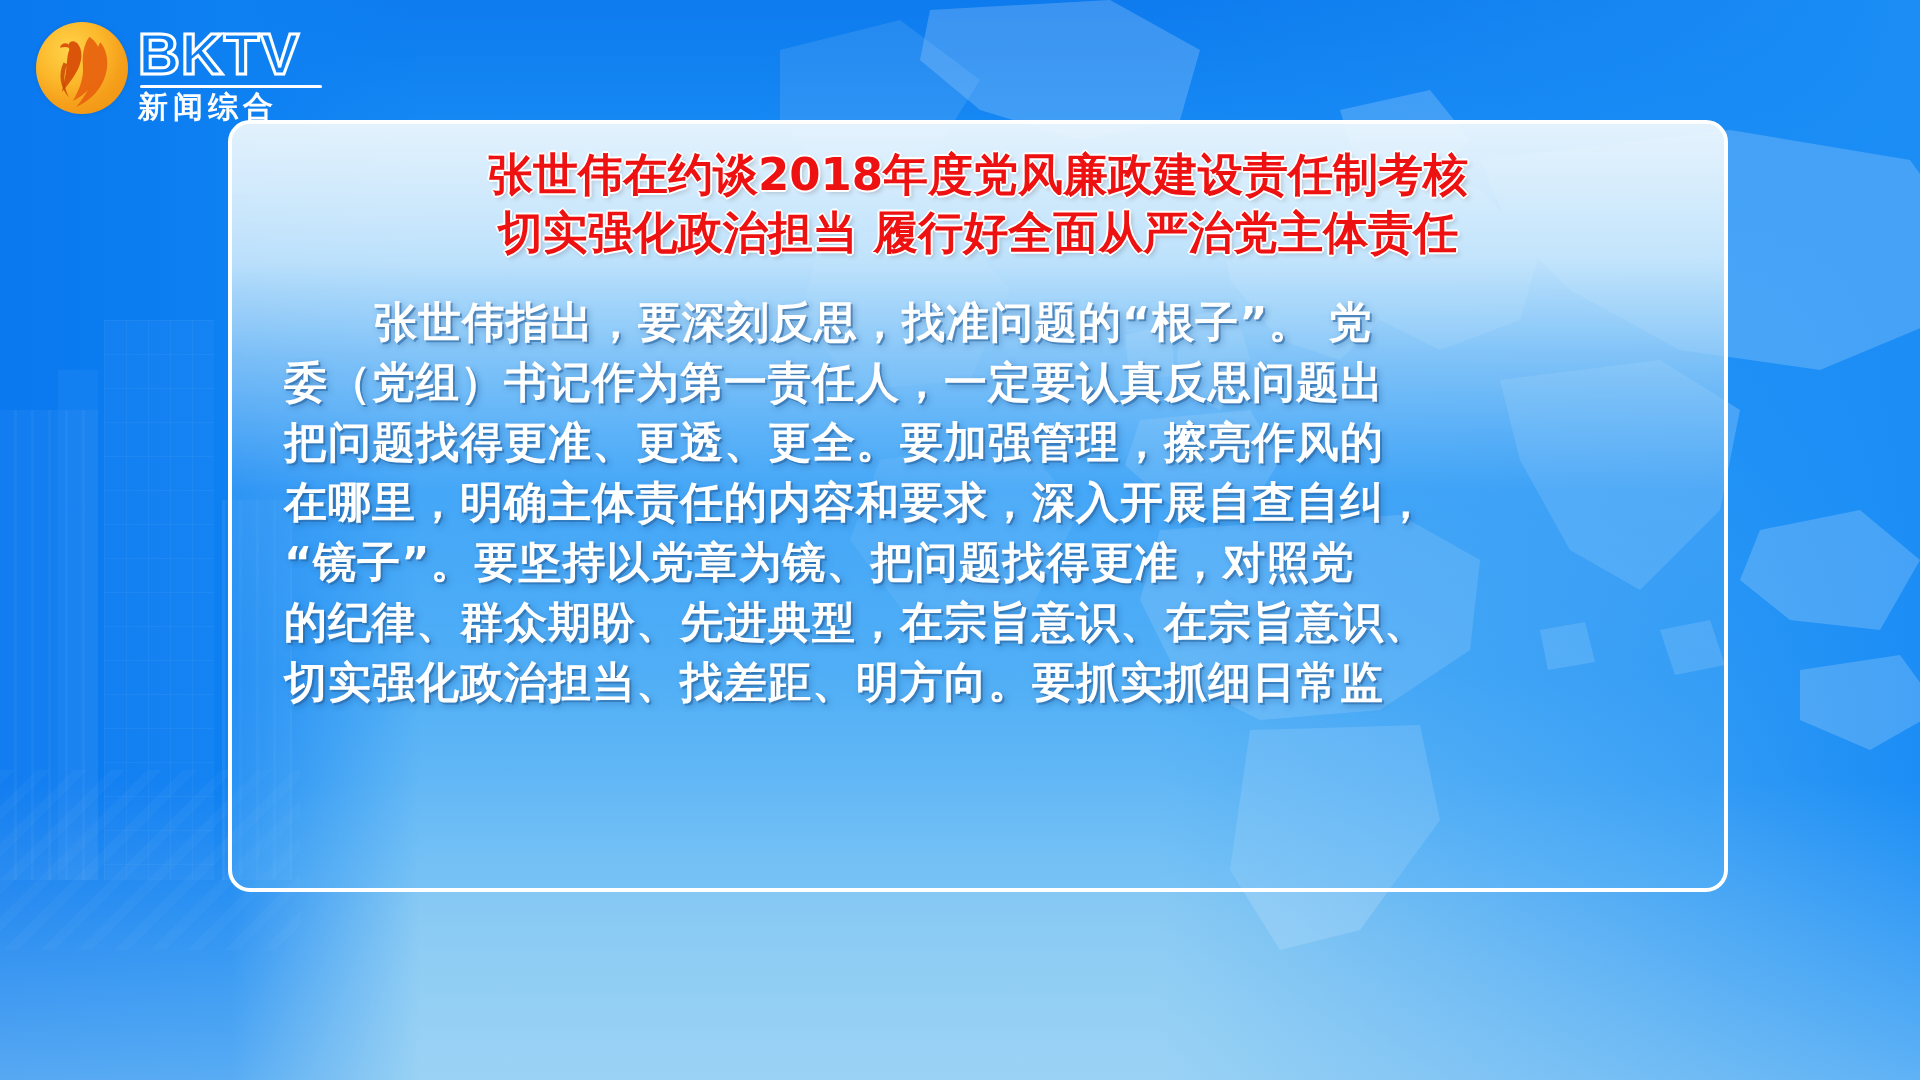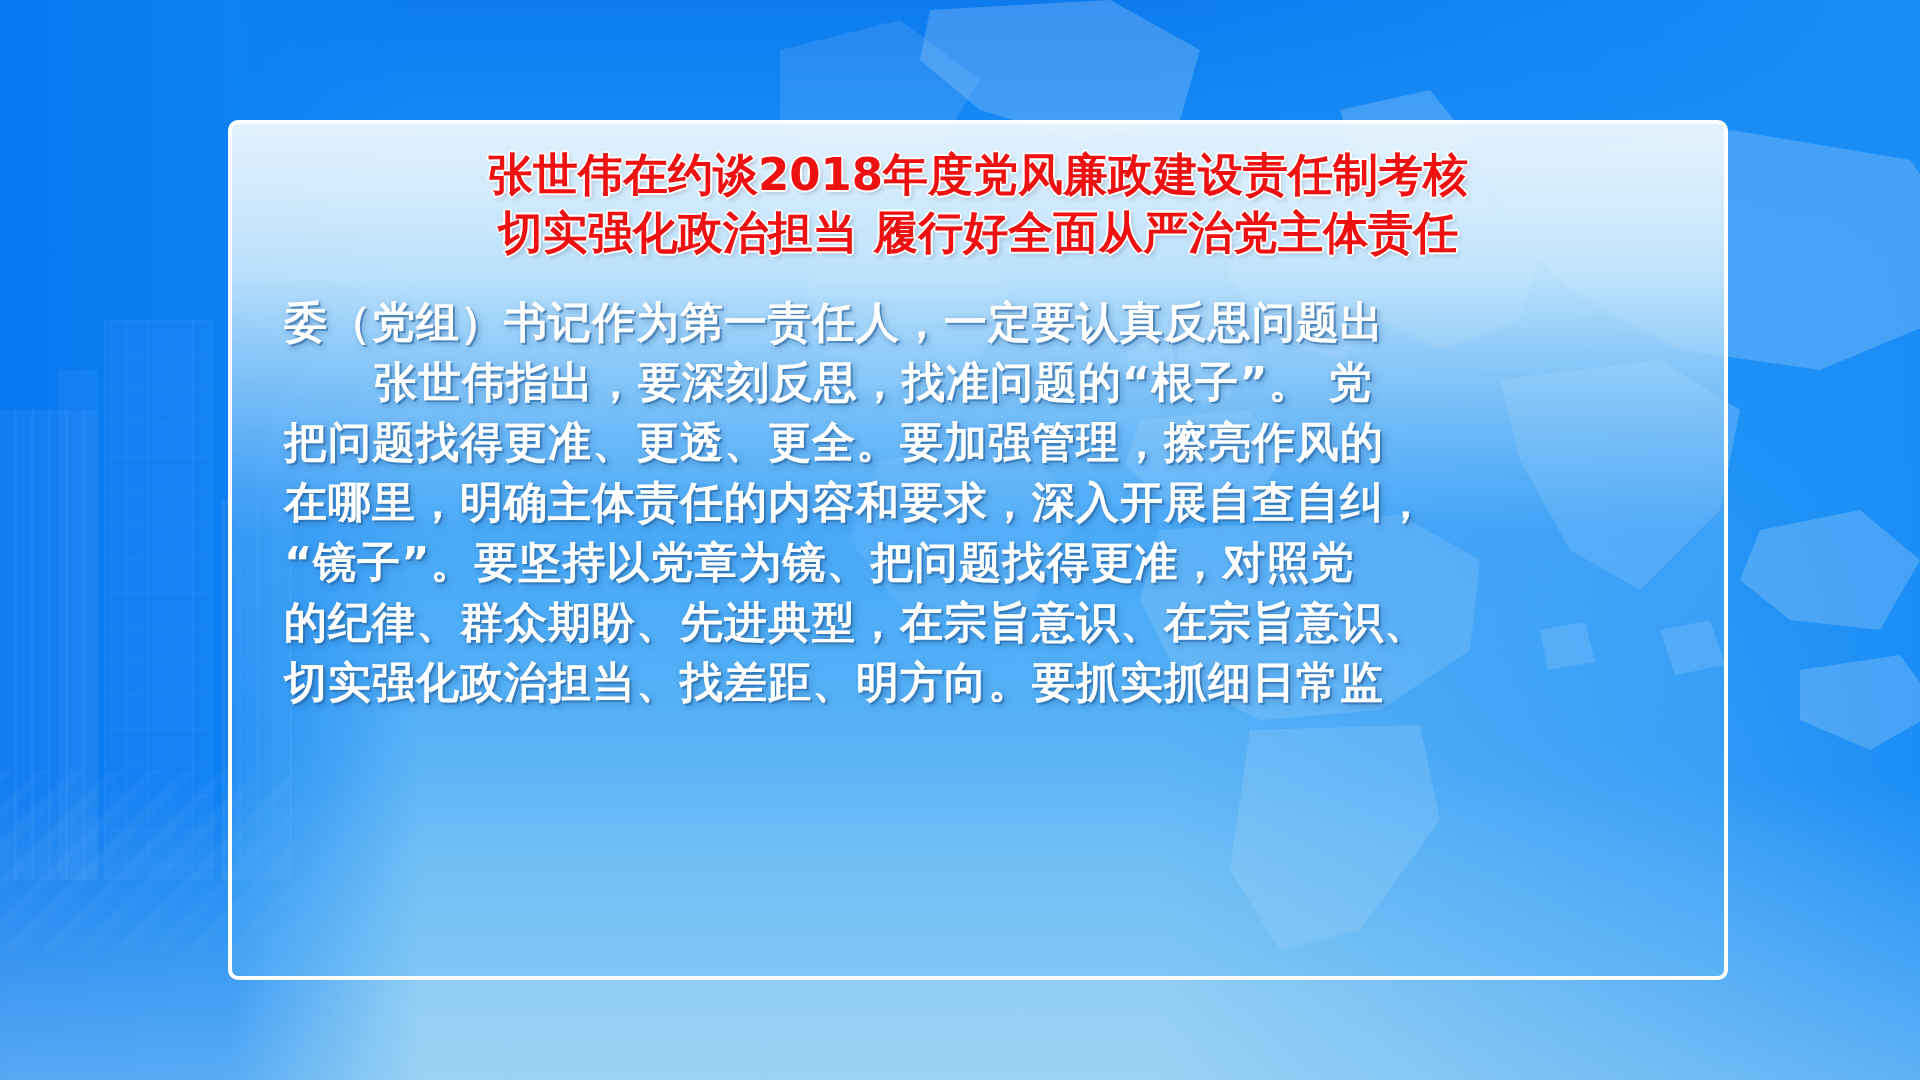--- a/index.html
+++ b/index.html
@@ -151,23 +151,23 @@
     line-height: 1.1;
     font-family: "DejaVu Sans", "Liberation Sans", sans-serif;
   }
 
   
   .panel {
     position: absolute;
     left: 228px;
     top: 120px;
     width: 1500px;
-    height: 860px;
+    height: 772px;
     border: 4px solid #ffffff;
-    border-radius: 10px;
+    border-radius: 22px;
     box-sizing: border-box;
     background: linear-gradient(180deg,
         rgba(215,238,252,0.88) 0%,
         rgba(200,232,252,0.86) 18%,
         rgba(150,206,248,0.72) 33%,
         rgba(88,175,247,0.45) 48%,
         rgba(72,168,246,0.34) 72%,
         rgba(92,182,247,0.32) 100%);
     z-index: 4;
     overflow: hidden;
@@ -271,32 +271,53 @@
   <div class="buildings">
     <div class="bld stripe" style="left:-20px; width:118px; height:470px;"></div>
     <div class="bld win" style="left:104px; width:110px; height:560px;"></div>
     <div class="bld stripe" style="left:222px; width:70px;  height:380px;"></div>
     <div class="bld" style="left:58px;  width:40px;  height:510px;"></div>
   </div>
   <div class="ground-diag"></div>
 
   <div class="bg-bottom-glow"></div>
 
+  <div class="logo">
+    <div class="logo-mark">
+      <svg viewBox="0 0 100 100" xmlns="http://www.w3.org/2000/svg">
+        <g fill="#e8620f" opacity="0.92">
+          <path d="M58 16 C70 24 74 40 68 56 C63 70 52 80 40 86 C48 72 52 60 51 48 C50 36 52 24 58 16 Z"></path>
+          <path d="M70 22 C80 34 80 54 70 70 C63 81 53 88 44 92 C56 78 63 62 64 48 C65 36 66 28 70 22 Z"></path>
+        </g>
+        <g fill="#d94f07" opacity="0.95">
+          <path d="M44 22 C50 28 51 38 47 48 C43 58 35 68 28 76 C32 62 33 50 34 40 C35 30 38 25 44 22 Z"></path>
+          <circle cx="40" cy="26" r="5"></circle>
+          <path d="M35 24 C31 22 27 24 26 28 C30 27 33 27 36 28 Z"></path>
+        </g>
+        <path d="M30 44 C24 56 26 72 36 82 C30 72 29 58 34 46 Z" fill="#c94604" opacity="0.85"></path>
+      </svg>
+    </div>
+    <div class="logo-text">
+      <div class="logo-bktv">BKTV</div>
+      <div class="logo-rule"></div>
+      <div class="logo-sub">新闻综合</div>
+    </div>
+  </div>
 
   <div class="panel">
     <div class="panel-sheen"></div>
 
     <div class="headline">
       <div class="hl-line">张世伟在约谈2018年度党风廉政建设责任制考核</div>
       <div class="hl-line">切实强化政治担当  履行好全面从严治党主体责任</div>
     </div>
 
     <div class="body-text">
+      <div class="body-line indent">张世伟指出，要深刻反思，找准问题的“根子”。 党</div>
       <div class="body-line">委（党组）书记作为第一责任人，一定要认真反思问题出</div>
-      <div class="body-line indent">张世伟指出，要深刻反思，找准问题的“根子”。 党</div>
       <div class="body-line">把问题找得更准、更透、更全。要加强管理，擦亮作风的</div>
       <div class="body-line">在哪里，明确主体责任的内容和要求，深入开展自查自纠，</div>
       <div class="body-line">“镜子”。要坚持以党章为镜、把问题找得更准，对照党</div>
       <div class="body-line">的纪律、群众期盼、先进典型，在宗旨意识、在宗旨意识、</div>
       <div class="body-line">切实强化政治担当、找差距、明方向。要抓实抓细日常监</div>
     </div>
   </div>
 
 </div>
 

